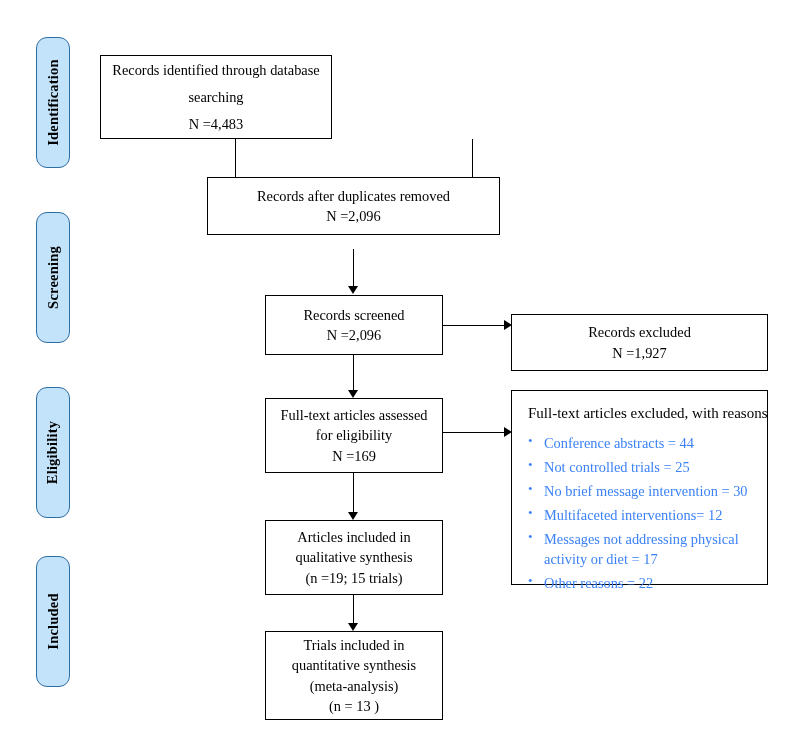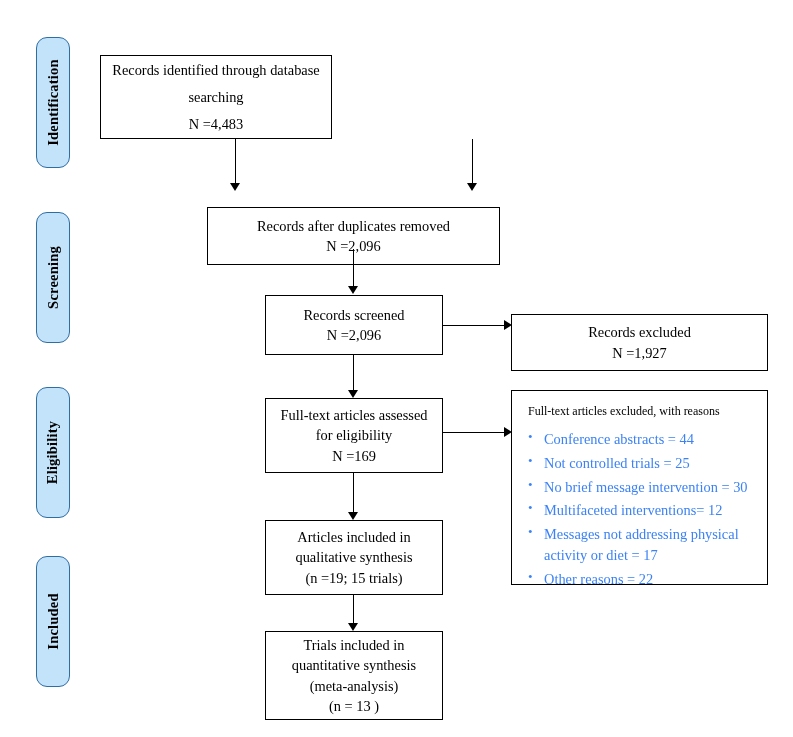--- a/index.html
+++ b/index.html
@@ -60,21 +60,21 @@
   }
 
   
   .box.reasons {
     align-items: stretch;
     justify-content: flex-start;
     padding: 12px 10px 10px 12px;
     text-align: left;
   }
   .reasons-title {
-    font-size: 12px;
+    font-size: 15px;
     line-height: 1.4;
     color: #000000;
     margin: 0 0 9px 4px;
     white-space: nowrap;
   }
   .reasons-list {
     list-style: none;
     margin: 0;
     padding: 0;
   }
@@ -149,21 +149,21 @@
     <span class="line">N =4,483</span>
   </div>
 
 
   <div class="vline" style="left:235px; top:139px; height:46px;"></div>
   <div class="arrow-down" style="left:230px; top:183px;"></div>
 
   <div class="vline" style="left:472px; top:139px; height:46px;"></div>
   <div class="arrow-down" style="left:467px; top:183px;"></div>
 
-  <div class="box" style="left:207px; top:207px; width:293px; height:58px;">
+  <div class="box" style="left:207px; top:177px; width:293px; height:58px;">
     <span class="line">Records after duplicates removed</span>
     <span class="line">N =2,096</span>
   </div>
 
   <div class="vline" style="left:353px; top:249px; height:38px;"></div>
   <div class="arrow-down" style="left:348px; top:286px;"></div>
 
   <div class="box" style="left:265px; top:295px; width:178px; height:60px;">
     <span class="line">Records screened</span>
     <span class="line">N =2,096</span>

